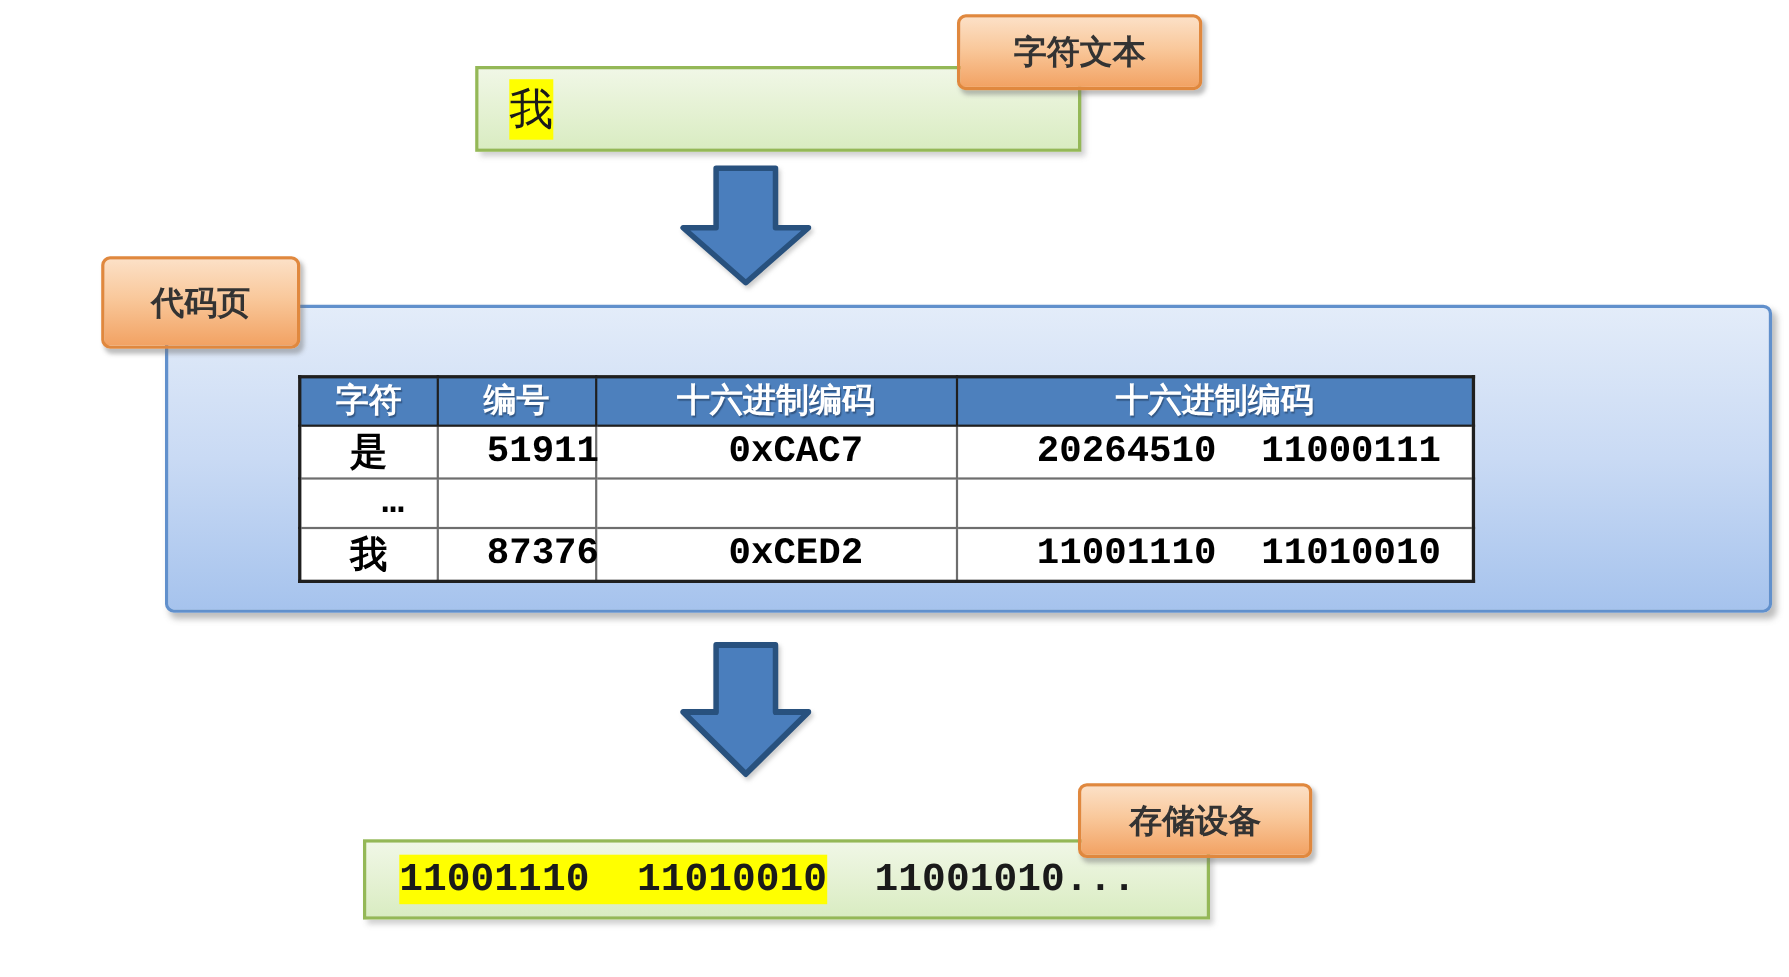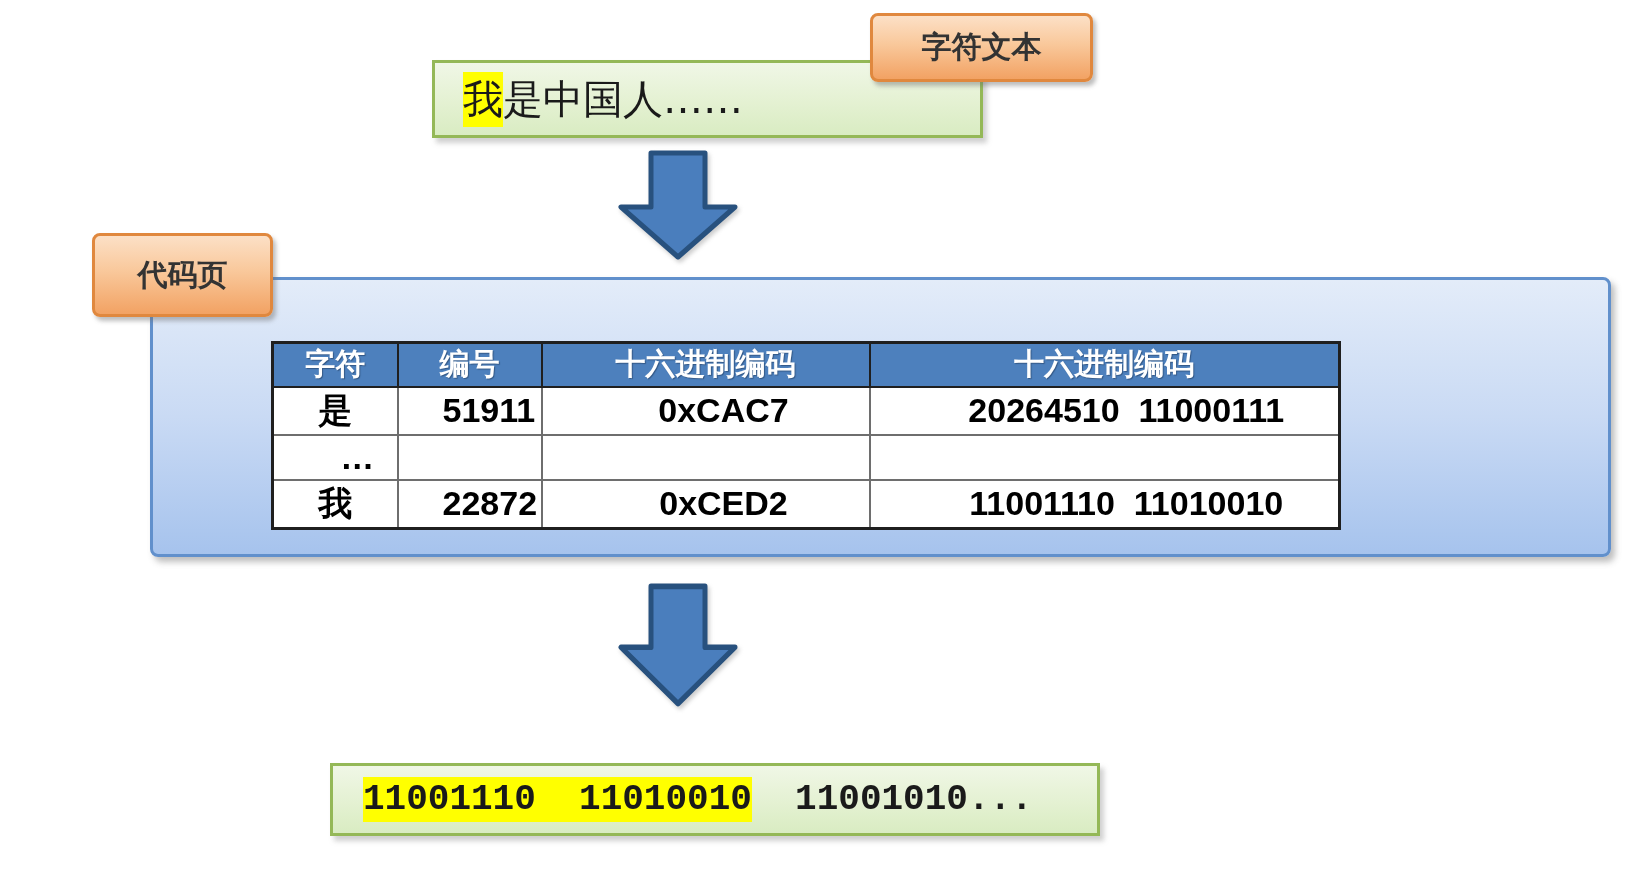--- a/index.html
+++ b/index.html
@@ -102,39 +102,38 @@
     text-shadow: 1px 1px 1px rgba(40,70,110,0.7);
   }
   table.enc td {
     height: 45px;
     border: 2px solid #6e6e6e;
     text-align: center;
     color: #000000;
     font-size: 34px;
   }
   td.mono {
-    font-family: Liberation Sans, sans-serif;
+    font-family: Liberation Mono, monospace;
     font-weight: bold;
     font-size: 36px;
     white-space: pre;
     padding-left: 44px;
   }
   td.num { text-align: right; padding-right: 14px; }
   td.hex { text-align: right; padding-right: 8px; }
   td.bin { text-align: center; }
   td.char-cell { font-weight: bold; }
 </style>
 </head>
 <body>
 
 <div class="canvas">
 
   <div class="green-box source-box">
     <span class="hl">我</span>
-      <span>是中国人……</span>
   </div>
   <div class="tag tag-chartext">
     <span>字符文本</span>
   </div>
 
   <div class="arrow arrow-1">
     <svg viewBox="0 0 120 110" preserveAspectRatio="none">
       <polygon points="33,3 87,3 87,57 117,57 60,107 3,57 33,57" fill="#4a7ebd" stroke="#28517e" stroke-width="5" stroke-linejoin="round"></polygon>
     </svg>
   </div>
@@ -163,34 +162,37 @@
           <td class="mono bin">20264510  11000111</td>
         </tr>
         <tr>
           <td class="mono char-cell">…</td>
           <td class="mono num"></td>
           <td class="mono hex"></td>
           <td class="mono bin"></td>
         </tr>
         <tr>
           <td class="char-cell">我</td>
-          <td class="mono num">22872</td>
+          <td class="mono num">87376</td>
           <td class="mono hex">0xCED2</td>
           <td class="mono bin">11001110  11010010</td>
         </tr>
       </tbody>
     </table>
   </div>
   <div class="tag tag-codepage">
     <span>代码页</span>
   </div>
 
   <div class="arrow arrow-2">
     <svg viewBox="0 0 120 110" preserveAspectRatio="none">
       <polygon points="33,3 87,3 87,57 117,57 60,107 3,57 33,57" fill="#4a7ebd" stroke="#28517e" stroke-width="5" stroke-linejoin="round"></polygon>
     </svg>
   </div>
 
   <div class="green-box storage-box">
     <span class="hl">11001110  11010010</span><span>  11001010...</span>
   </div>
+  <div class="tag tag-storage">
+    <span>存储设备</span>
+  </div>
 
 </div>
 
 </body></html>

